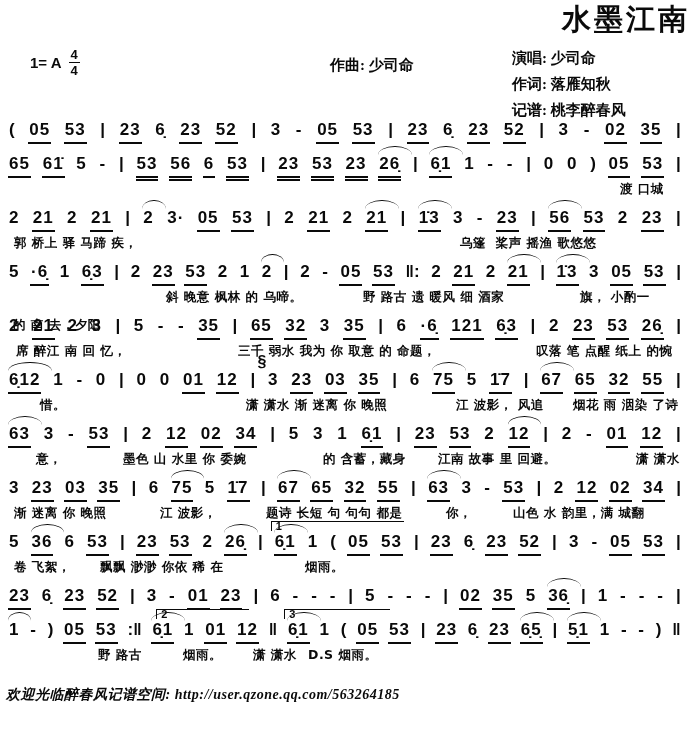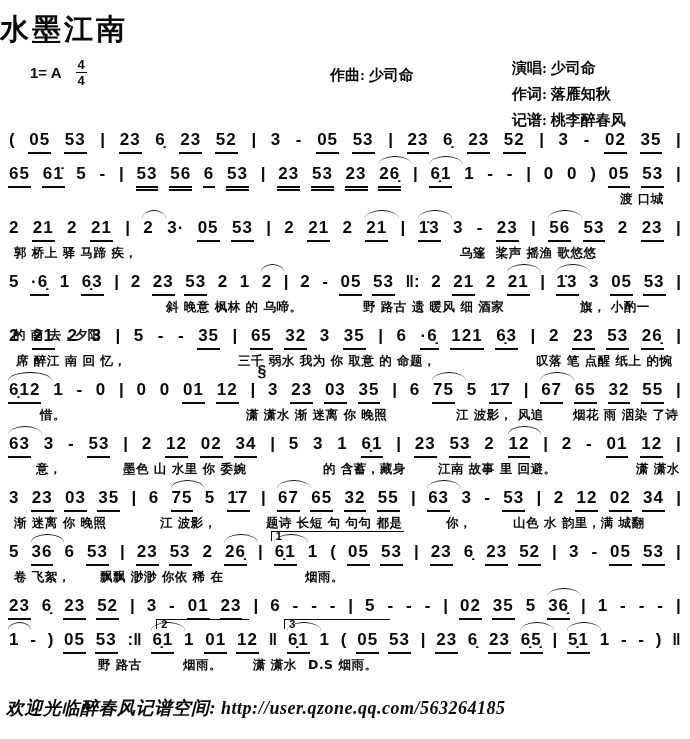--- a/index.html
+++ b/index.html
@@ -1,40 +1,40 @@
 <!DOCTYPE html>
 <html><head>
 <meta charset="utf-8">
 <style>
   html,body{margin:0;padding:0;background:#ffffff;width:690px;height:739px}
   body{font-family:"Liberation Sans","DejaVu Sans",sans-serif;color:#0a0a0a;position:relative;overflow:hidden}
-  .title{text-align:left;font-size:29px;font-weight:800;letter-spacing:3px;padding-top:10px}
+  .title{text-align:right;font-size:29px;font-weight:800;letter-spacing:3px;}
   .meta{position:relative;height:80px}
-  .keysig{position:absolute;left:30px;top:8px;font-size:15px;font-weight:bold;display:flex;align-items:center;gap:14px}
+  .keysig{position:absolute;left:30px;top:8px;font-size:15px;font-weight:bold;display:flex;align-items:center;gap:7px}
   .frac{display:inline-flex;flex-direction:column;align-items:center;line-height:1;font-size:13px;font-weight:bold}
   .frac .num{border-bottom:1.5px solid #0a0a0a;padding:0 2px 1px}
   .frac .den{padding-top:1px}
   .composer{position:absolute;left:330px;top:16px;font-size:15px;font-weight:bold;font-family:"Liberation Serif","DejaVu Serif",serif}
   .credits{position:absolute;left:512px;top:6px;font-size:15px;font-weight:bold;font-family:"Liberation Serif","DejaVu Serif",serif;line-height:1.72}
   .score{padding:0 8px}
   .mline{position:relative;height:54px}
   .mline.nolyr{height:34px}
   .nrow{display:flex;justify-content:space-between;align-items:flex-start;font-size:17px;font-weight:bold;white-space:nowrap}
   .nt{position:relative;padding:0 1px 2px;line-height:1.15;letter-spacing:1px}
   .nt.bar{letter-spacing:0}
   .u1{border-bottom:2px solid #0a0a0a}
   .u2{border-bottom:5px double #0a0a0a}
   .s::before{content:"";position:absolute;left:0;right:-11px;top:-8px;height:8px;
     border-top:1.6px solid #0a0a0a;border-top-left-radius:100% 200%;border-top-right-radius:100% 200%}
   .lyr{position:absolute;top:27px;font-size:12.5px;font-weight:bold;white-space:pre;
     font-family:"DejaVu Sans","Liberation Sans",sans-serif;letter-spacing:.5px}
   .volta{position:absolute;top:-11px;height:9px;border-left:1.6px solid #0a0a0a;border-top:1.6px solid #0a0a0a;
     font-size:11px;font-weight:bold;line-height:8px;padding-left:4px}
   .segno{position:absolute;top:-17px;font-size:16px;font-weight:bold}
-  .footer{margin:12px 0 0 6px;font-size:18px;font-style:italic;font-weight:bold;letter-spacing:.5px;
+  .footer{margin:12px 0 0 6px;font-size:14px;font-style:italic;font-weight:bold;letter-spacing:.5px;
     font-family:"Liberation Serif","DejaVu Serif",serif}
 </style>
 </head>
 <body>
 
 <div class="page">
   <div class="title">水墨江南</div>
 
   <div class="meta">
     <div class="keysig">

